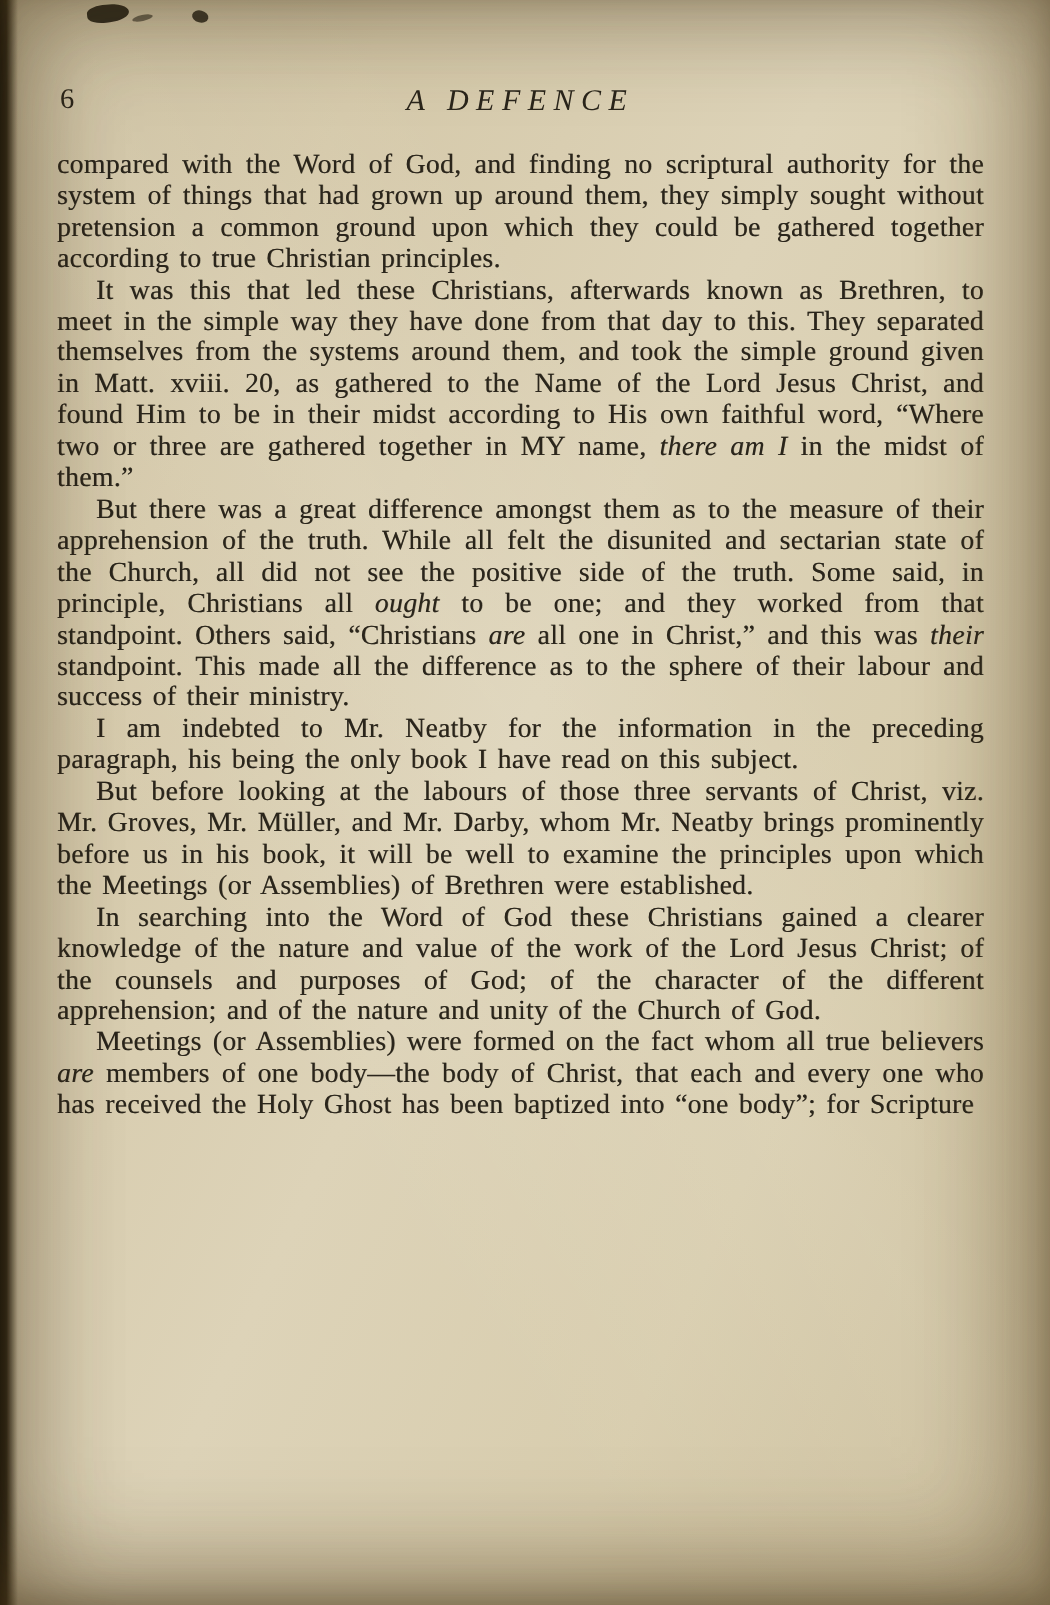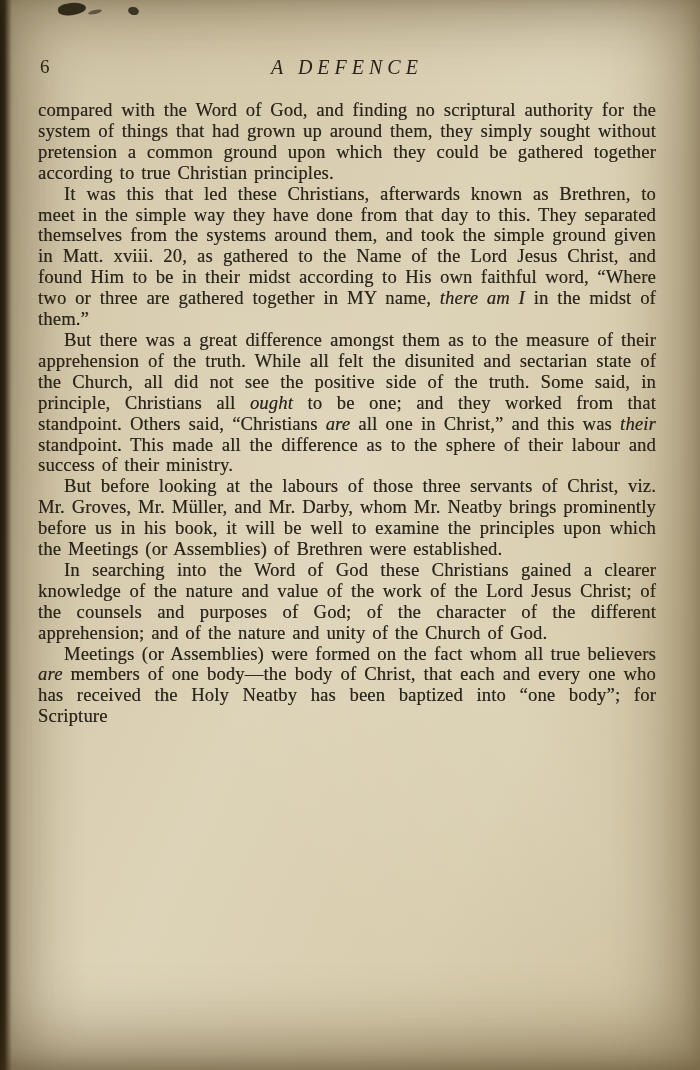--- a/index.html
+++ b/index.html
@@ -129,19 +129,20 @@
 
   <header class="runhead">
     <span class="folio">6</span>
     <span class="head-title">A  DEFENCE</span>
   </header>
 
   <main class="text">
       <p class="noindent"><span>compared with the Word of God, and finding no scriptural authority for the system of things that had grown up around them, they simply sought without pretension a common ground upon which they could be gathered together according to true Christian principles.</span></p>
       <p><span>It was this that led these Christians, afterwards known as Brethren, to meet in the simple way they have done from that day to this.  They separated themselves from the systems around them, and took the simple ground given in Matt. xviii. 20, as gathered to the Name of the Lord Jesus Christ, and found Him to be in their midst according to His own faithful word, “Where two or three are gathered together in MY name, </span><span class="it">there am I</span><span> in the midst of them.”</span></p>
       <p><span>But there was a great difference amongst them as to the measure of their apprehension of the truth.  While all felt the disunited and sectarian state of the Church, all did not see the positive side of the truth.  Some said, in principle, Christians all </span><span class="it">ought</span><span> to be one; and they worked from that standpoint.  Others said, “Christians </span><span class="it">are</span><span> all one in Christ,” and this was </span><span class="it">their</span><span> standpoint.  This made all the difference as to the sphere of their labour and success of their ministry.</span></p>
+      <p><span>I am indebted to Mr. Neatby for the information in the preceding paragraph, his being the only book I have read on this subject.</span></p>
       <p><span>But before looking at the labours of those three servants of Christ, viz. Mr. Groves, Mr. Müller, and Mr. Darby, whom Mr. Neatby brings prominently before us in his book, it will be well to examine the principles upon which the Meetings (or Assemblies) of Brethren were established.</span></p>
       <p><span>In searching into the Word of God these Christians gained a clearer knowledge of the nature and value of the work of the Lord Jesus Christ; of the counsels and purposes of God; of the character of the different apprehension; and of the nature and unity of the Church of God.</span></p>
-      <p><span>Meetings (or Assemblies) were formed on the fact whom all true believers </span><span class="it">are</span><span> members of one body—the body of Christ, that each and every one who has received the Holy Neatby has been baptized into “one body”; for Scripture</span></p>
+      <p><span>Meetings (or Assemblies) were formed on the fact whom all true believers </span><span class="it">are</span><span> members of one body—the body of Christ, that each and every one who has received the Holy Ghost has been baptized into “one body”; for Scripture</span></p>
     </main>
 
   <div class="vignette"></div>
 </div>
 
 </body></html>

